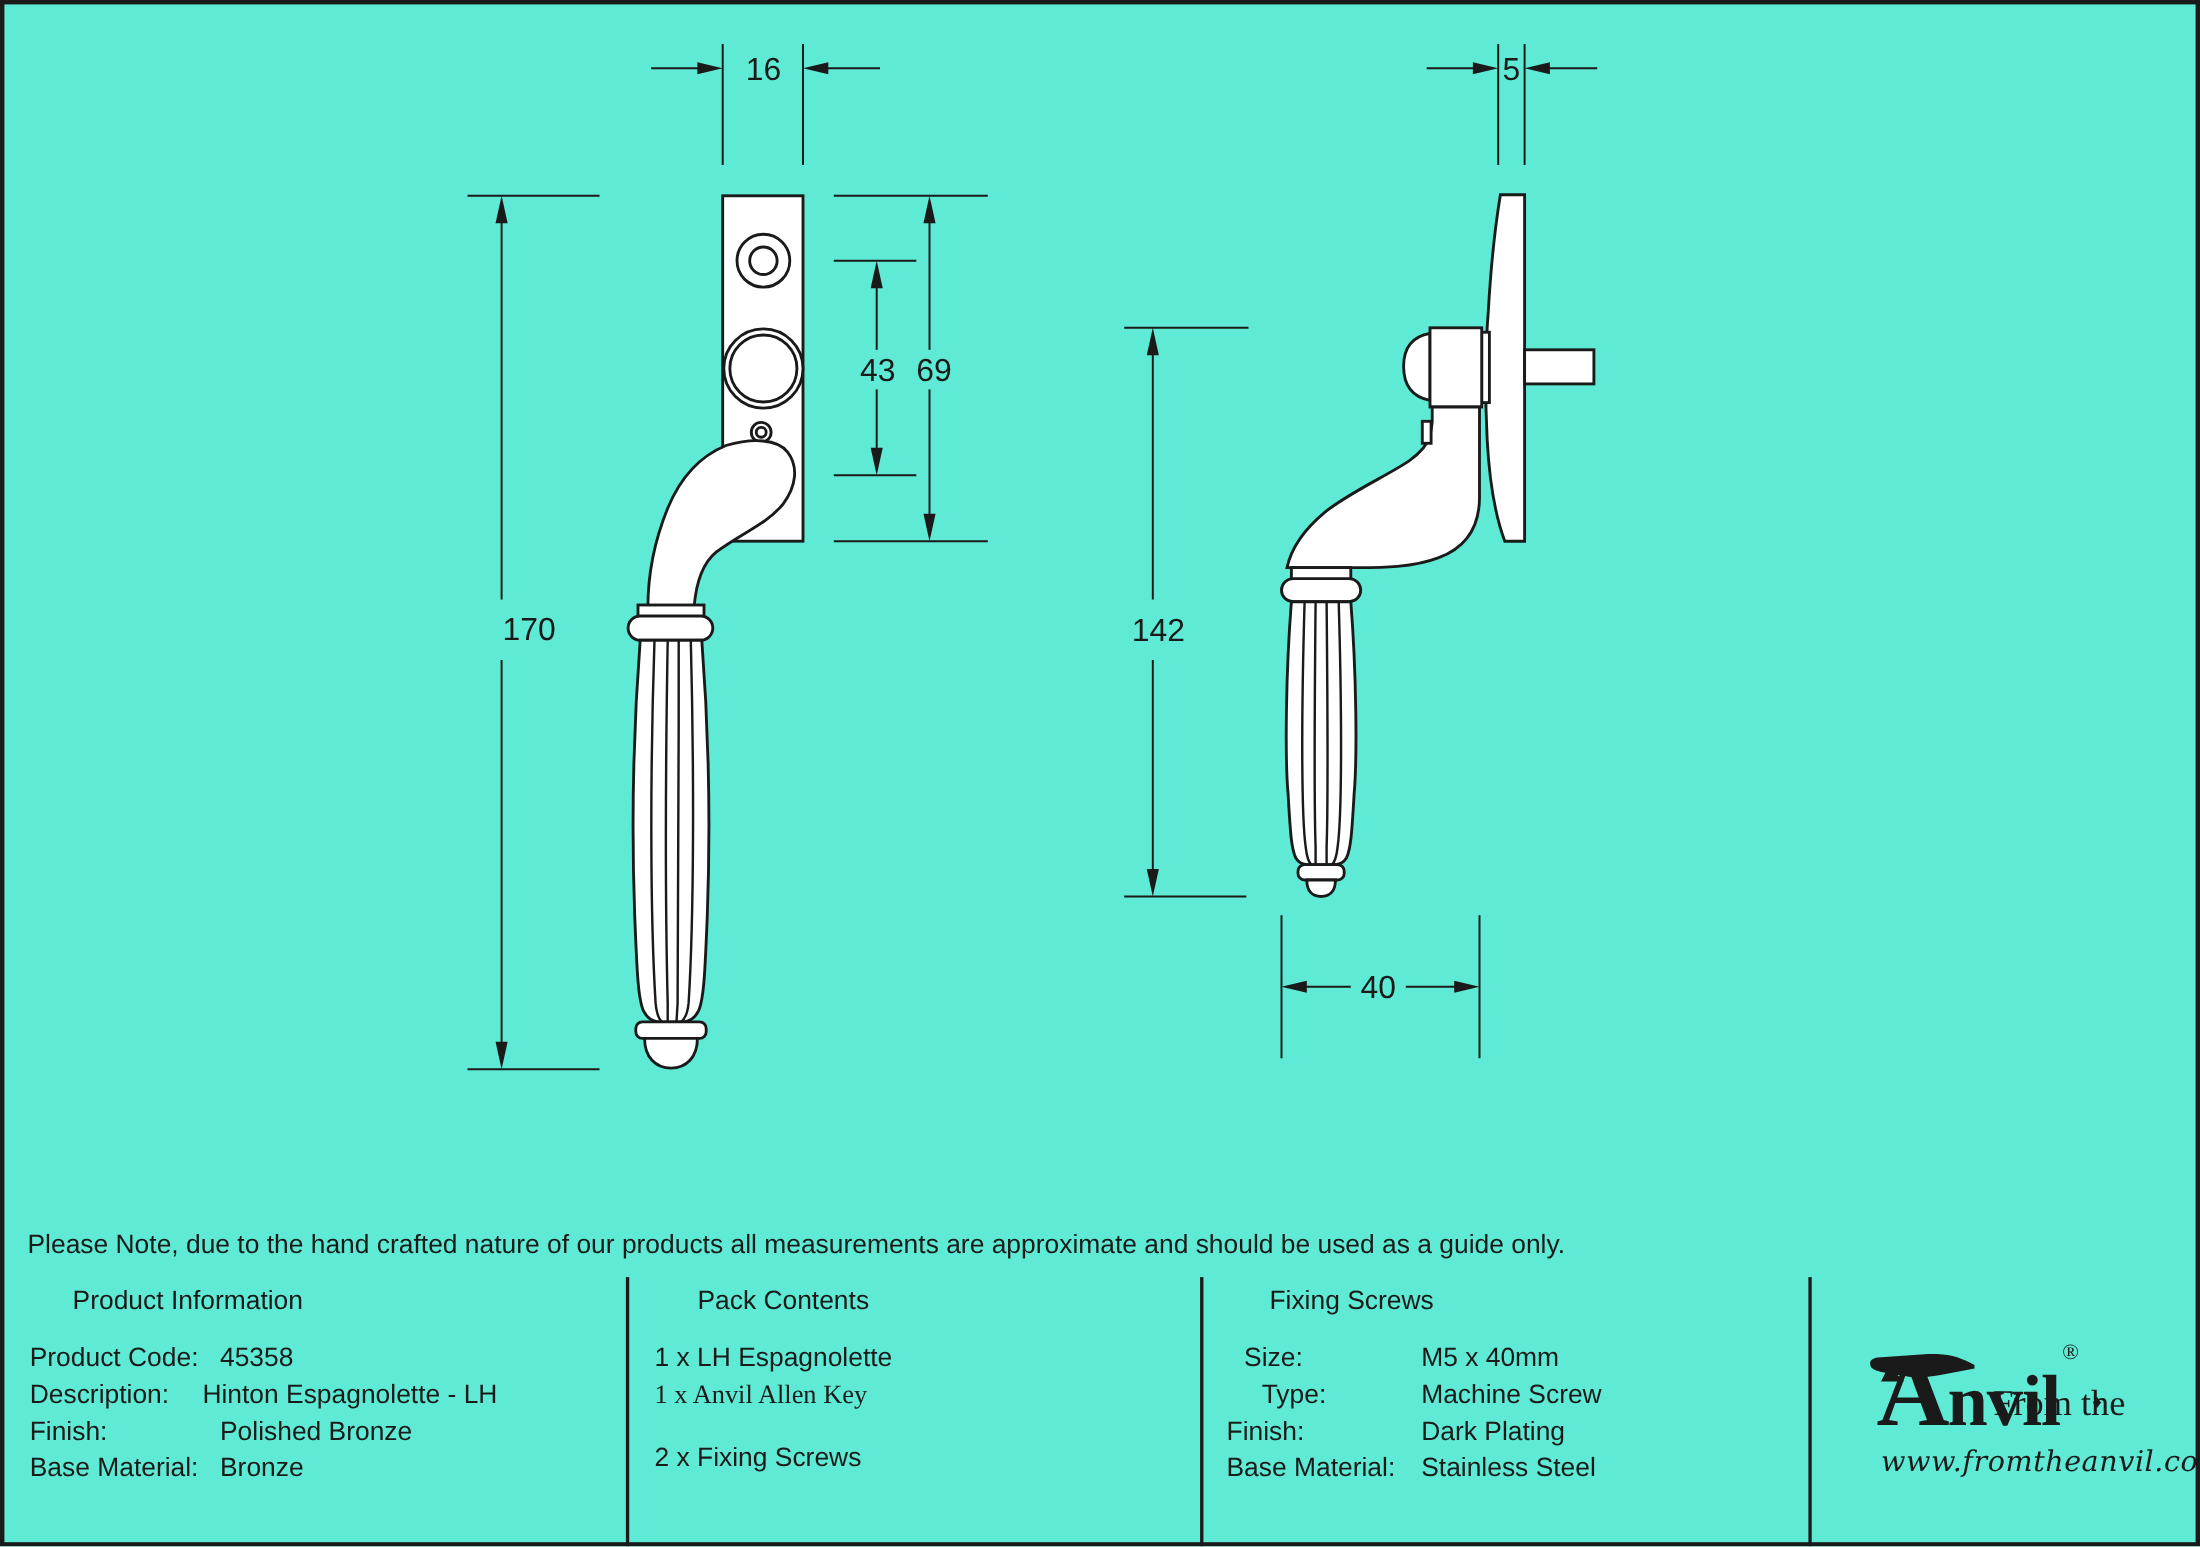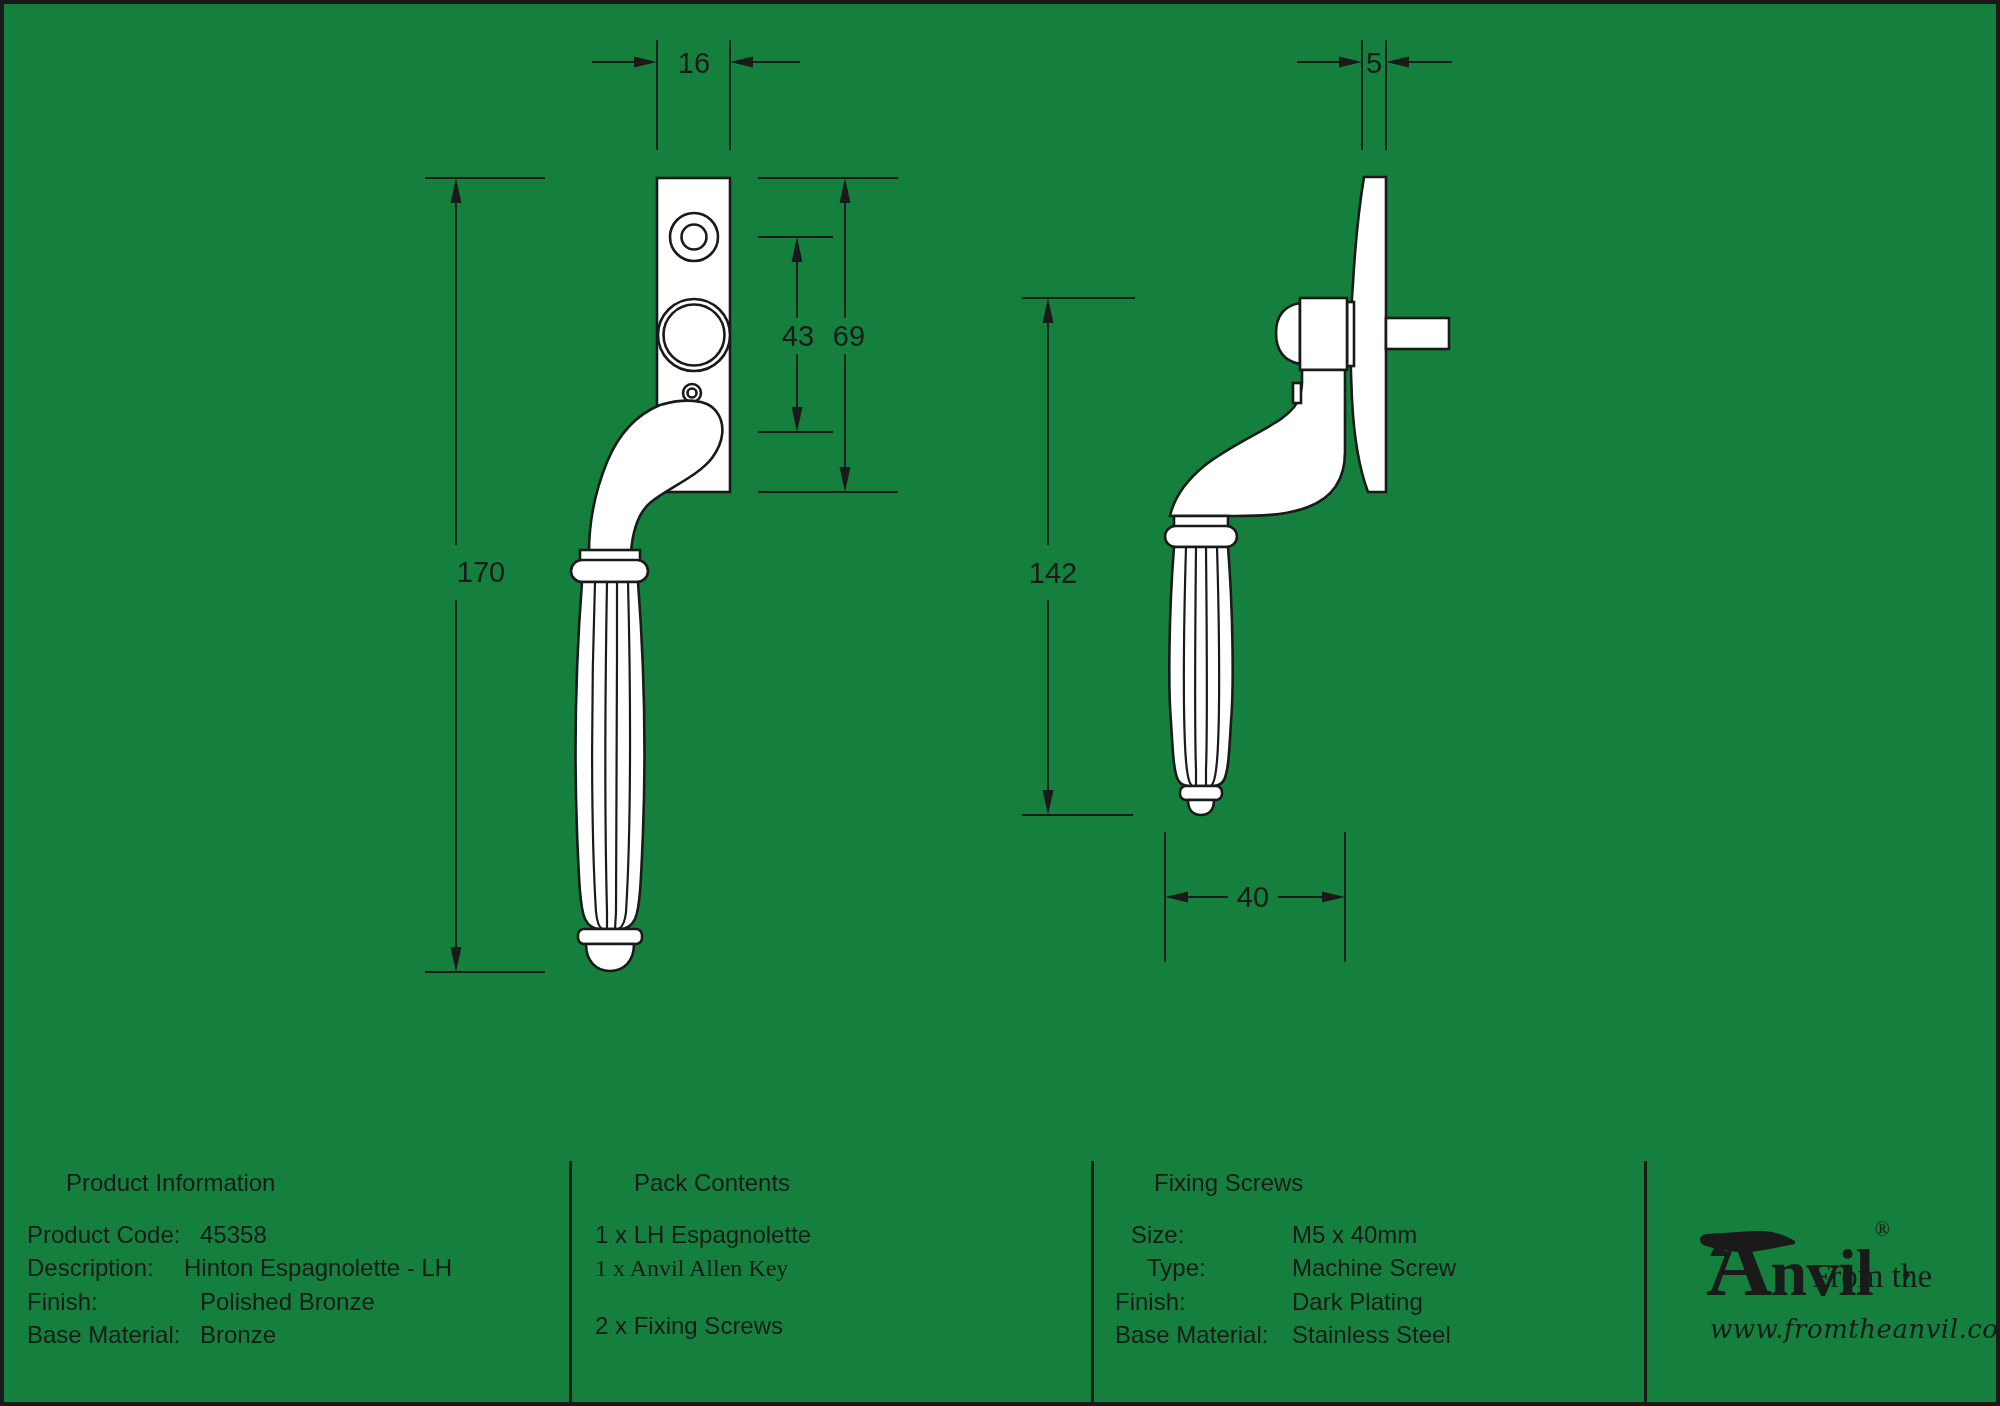--- a/index.html
+++ b/index.html
@@ -1,19 +1,19 @@
 <!DOCTYPE html>
 <html><head>
 <meta charset="utf-8">
 <style>
   html,body{margin:0;padding:0;background:#e8e8e8;}
   .page{
     position:relative;
     width:2000px;height:1406px;
-    background:#15803d;
+    background:#5eead4;
     font-family:"Liberation Sans",sans-serif;
     color:#1a1a1a;
     overflow:hidden;
   }
   .page-border{position:absolute;inset:0;border:4px solid #1a1a1a;pointer-events:none;z-index:50;}
   .drawing-svg{position:absolute;left:0;top:0;}
   .ln{position:absolute;background:#1a1a1a;}
   .txt{position:absolute;font-size:24px;line-height:26px;white-space:nowrap;}
   .hdr{font-size:24px;margin-left:39px;}
   .dim-text{font-family:"Liberation Sans",sans-serif;font-size:29px;fill:#1a1a1a;}
@@ -193,20 +193,21 @@
     <text class="dim-text" text-anchor="middle" x="1253" y="907">40</text>
   </svg>
 
   <div class="ln" style="left:0;top:1103;width:2000px;height:3px;"></div>
   <div class="ln" style="left:0;top:1158;width:2000px;height:3px;"></div>
   <div class="ln" style="left:0;top:1201;width:1646px;height:3px;"></div>
   <div class="ln" style="left:569;top:1161px;width:3px;height:245px;left:569px;"></div>
   <div class="ln" style="left:1091px;top:1161px;width:3px;height:245px;"></div>
   <div class="ln" style="left:1644px;top:1161px;width:3px;height:245px;"></div>
 
+  <div class="txt" style="left:25px;top:1119px;">Please Note, due to the hand crafted nature of our products all measurements are approximate and should be used as a guide only.</div>
 
   <div class="txt hdr" style="left:27px;top:1170px;">Product Information</div>
   <div class="txt" style="left:27px;top:1222px;">Product Code:</div>
   <div class="txt" style="left:200px;top:1222px;">45358</div>
   <div class="txt" style="left:27px;top:1255px;">Description:</div>
   <div class="txt" style="left:184px;top:1255px;">Hinton Espagnolette - LH</div>
   <div class="txt" style="left:27px;top:1289px;">Finish:</div>
   <div class="txt" style="left:200px;top:1289px;">Polished Bronze</div>
   <div class="txt" style="left:27px;top:1322px;">Base Material:</div>
   <div class="txt" style="left:200px;top:1322px;">Bronze</div>

